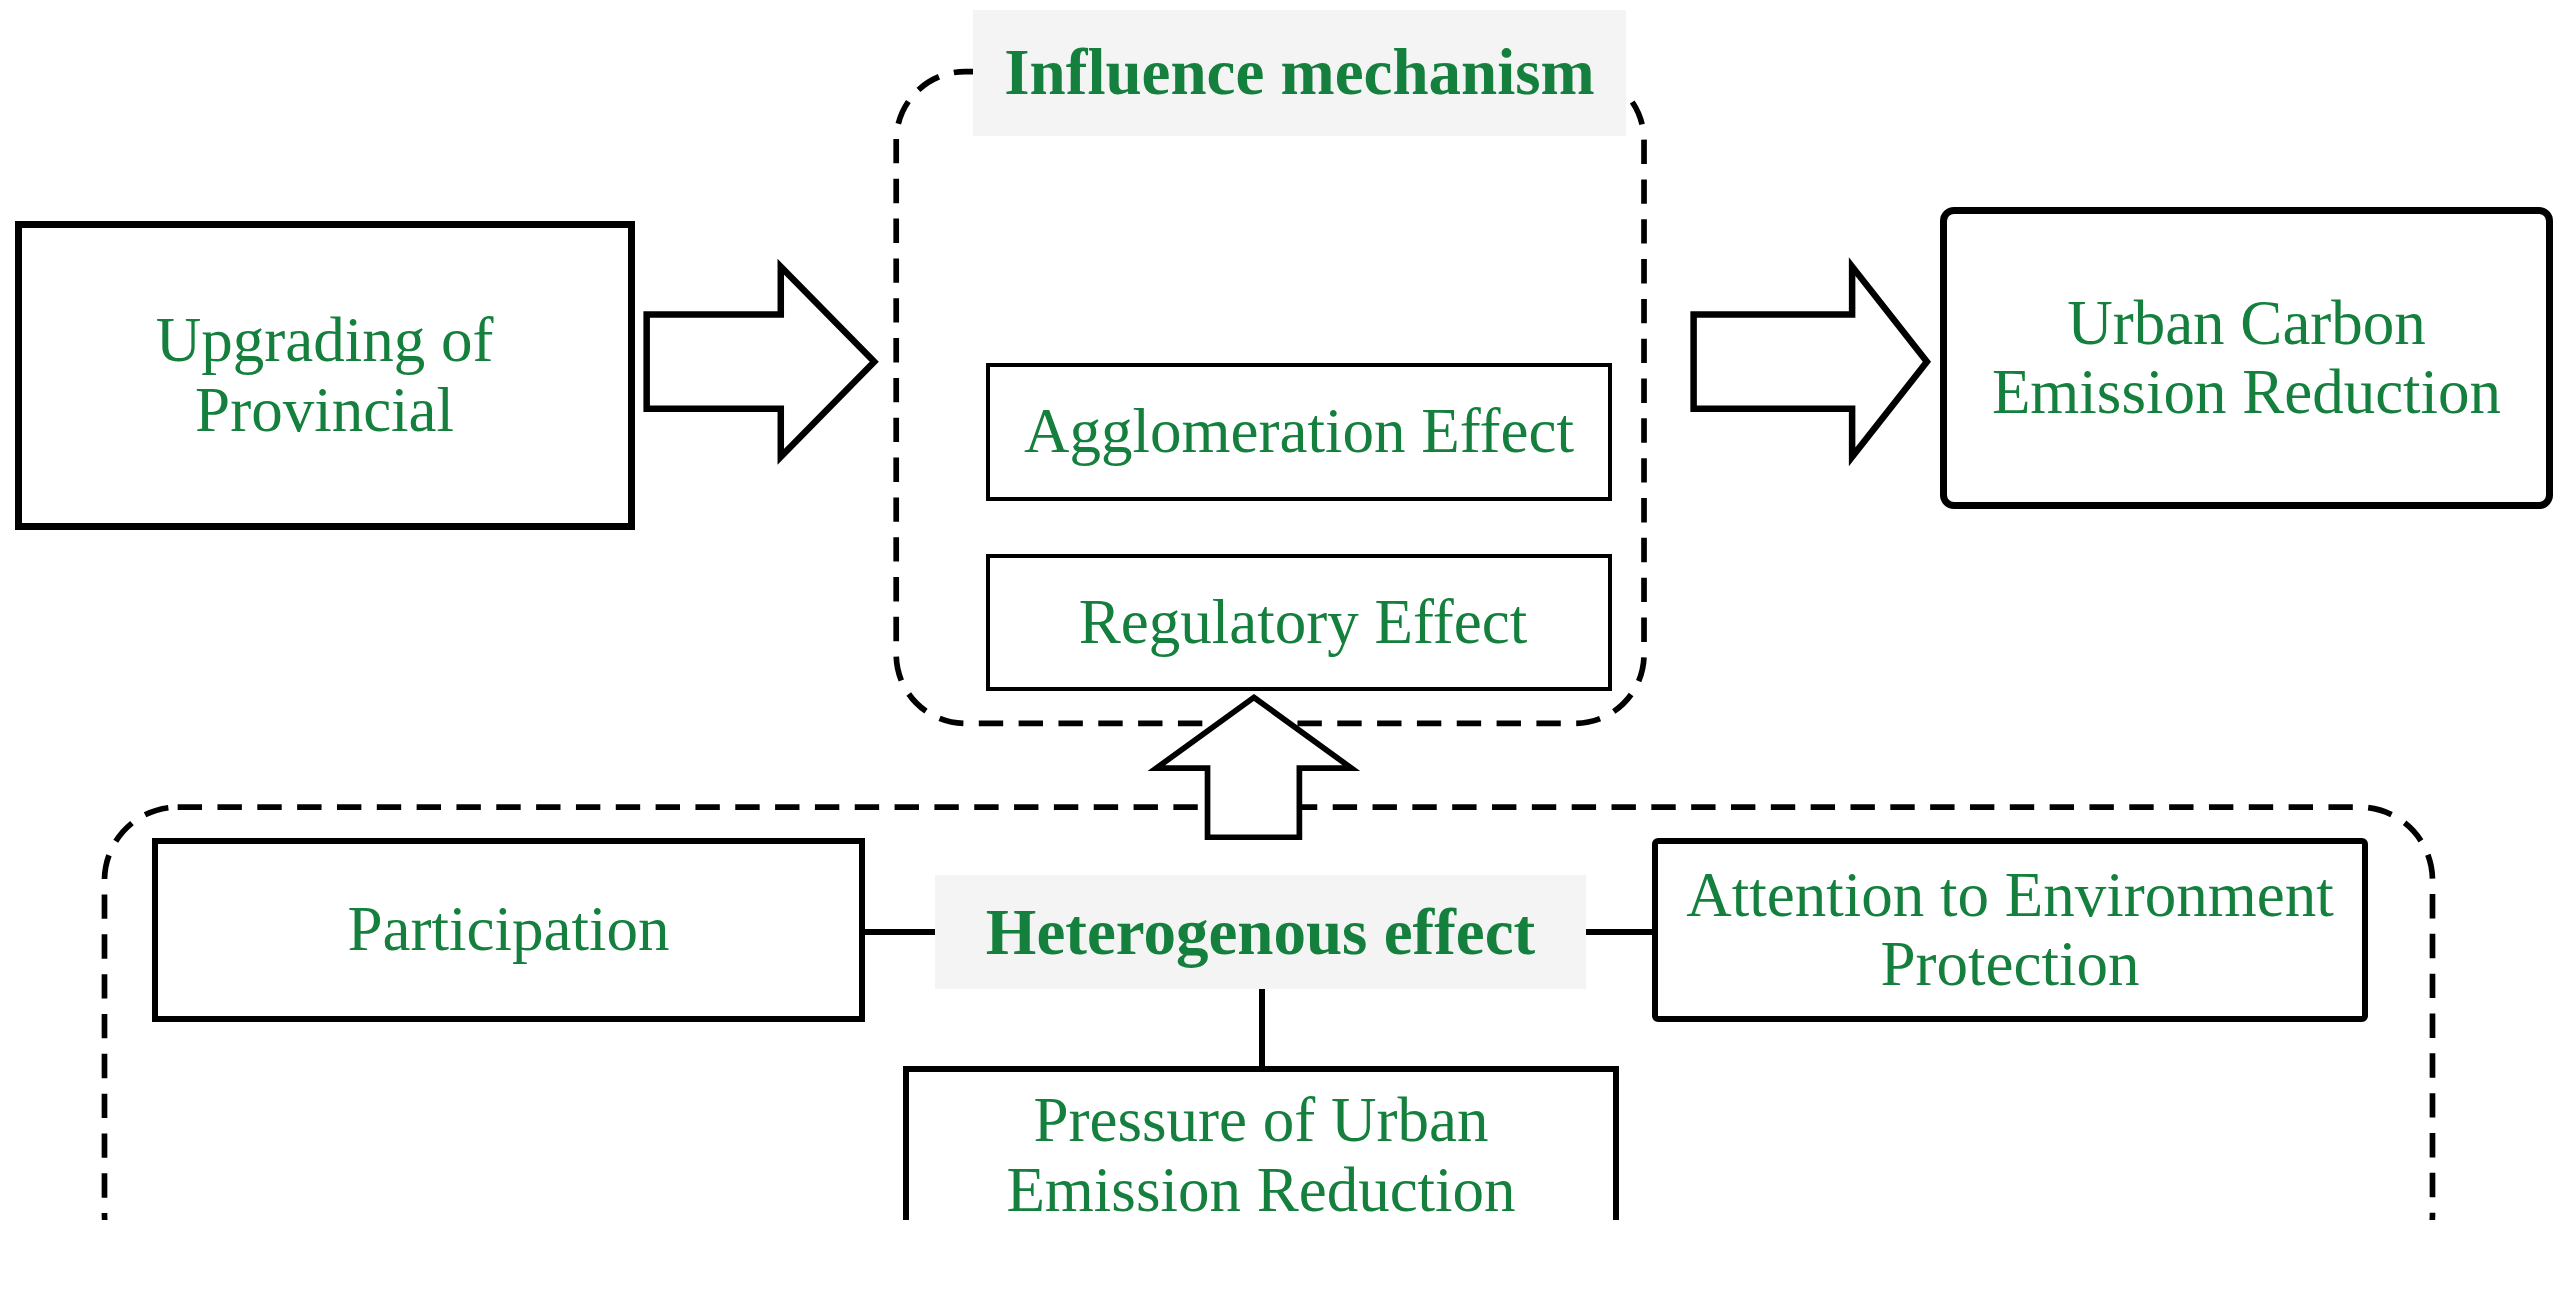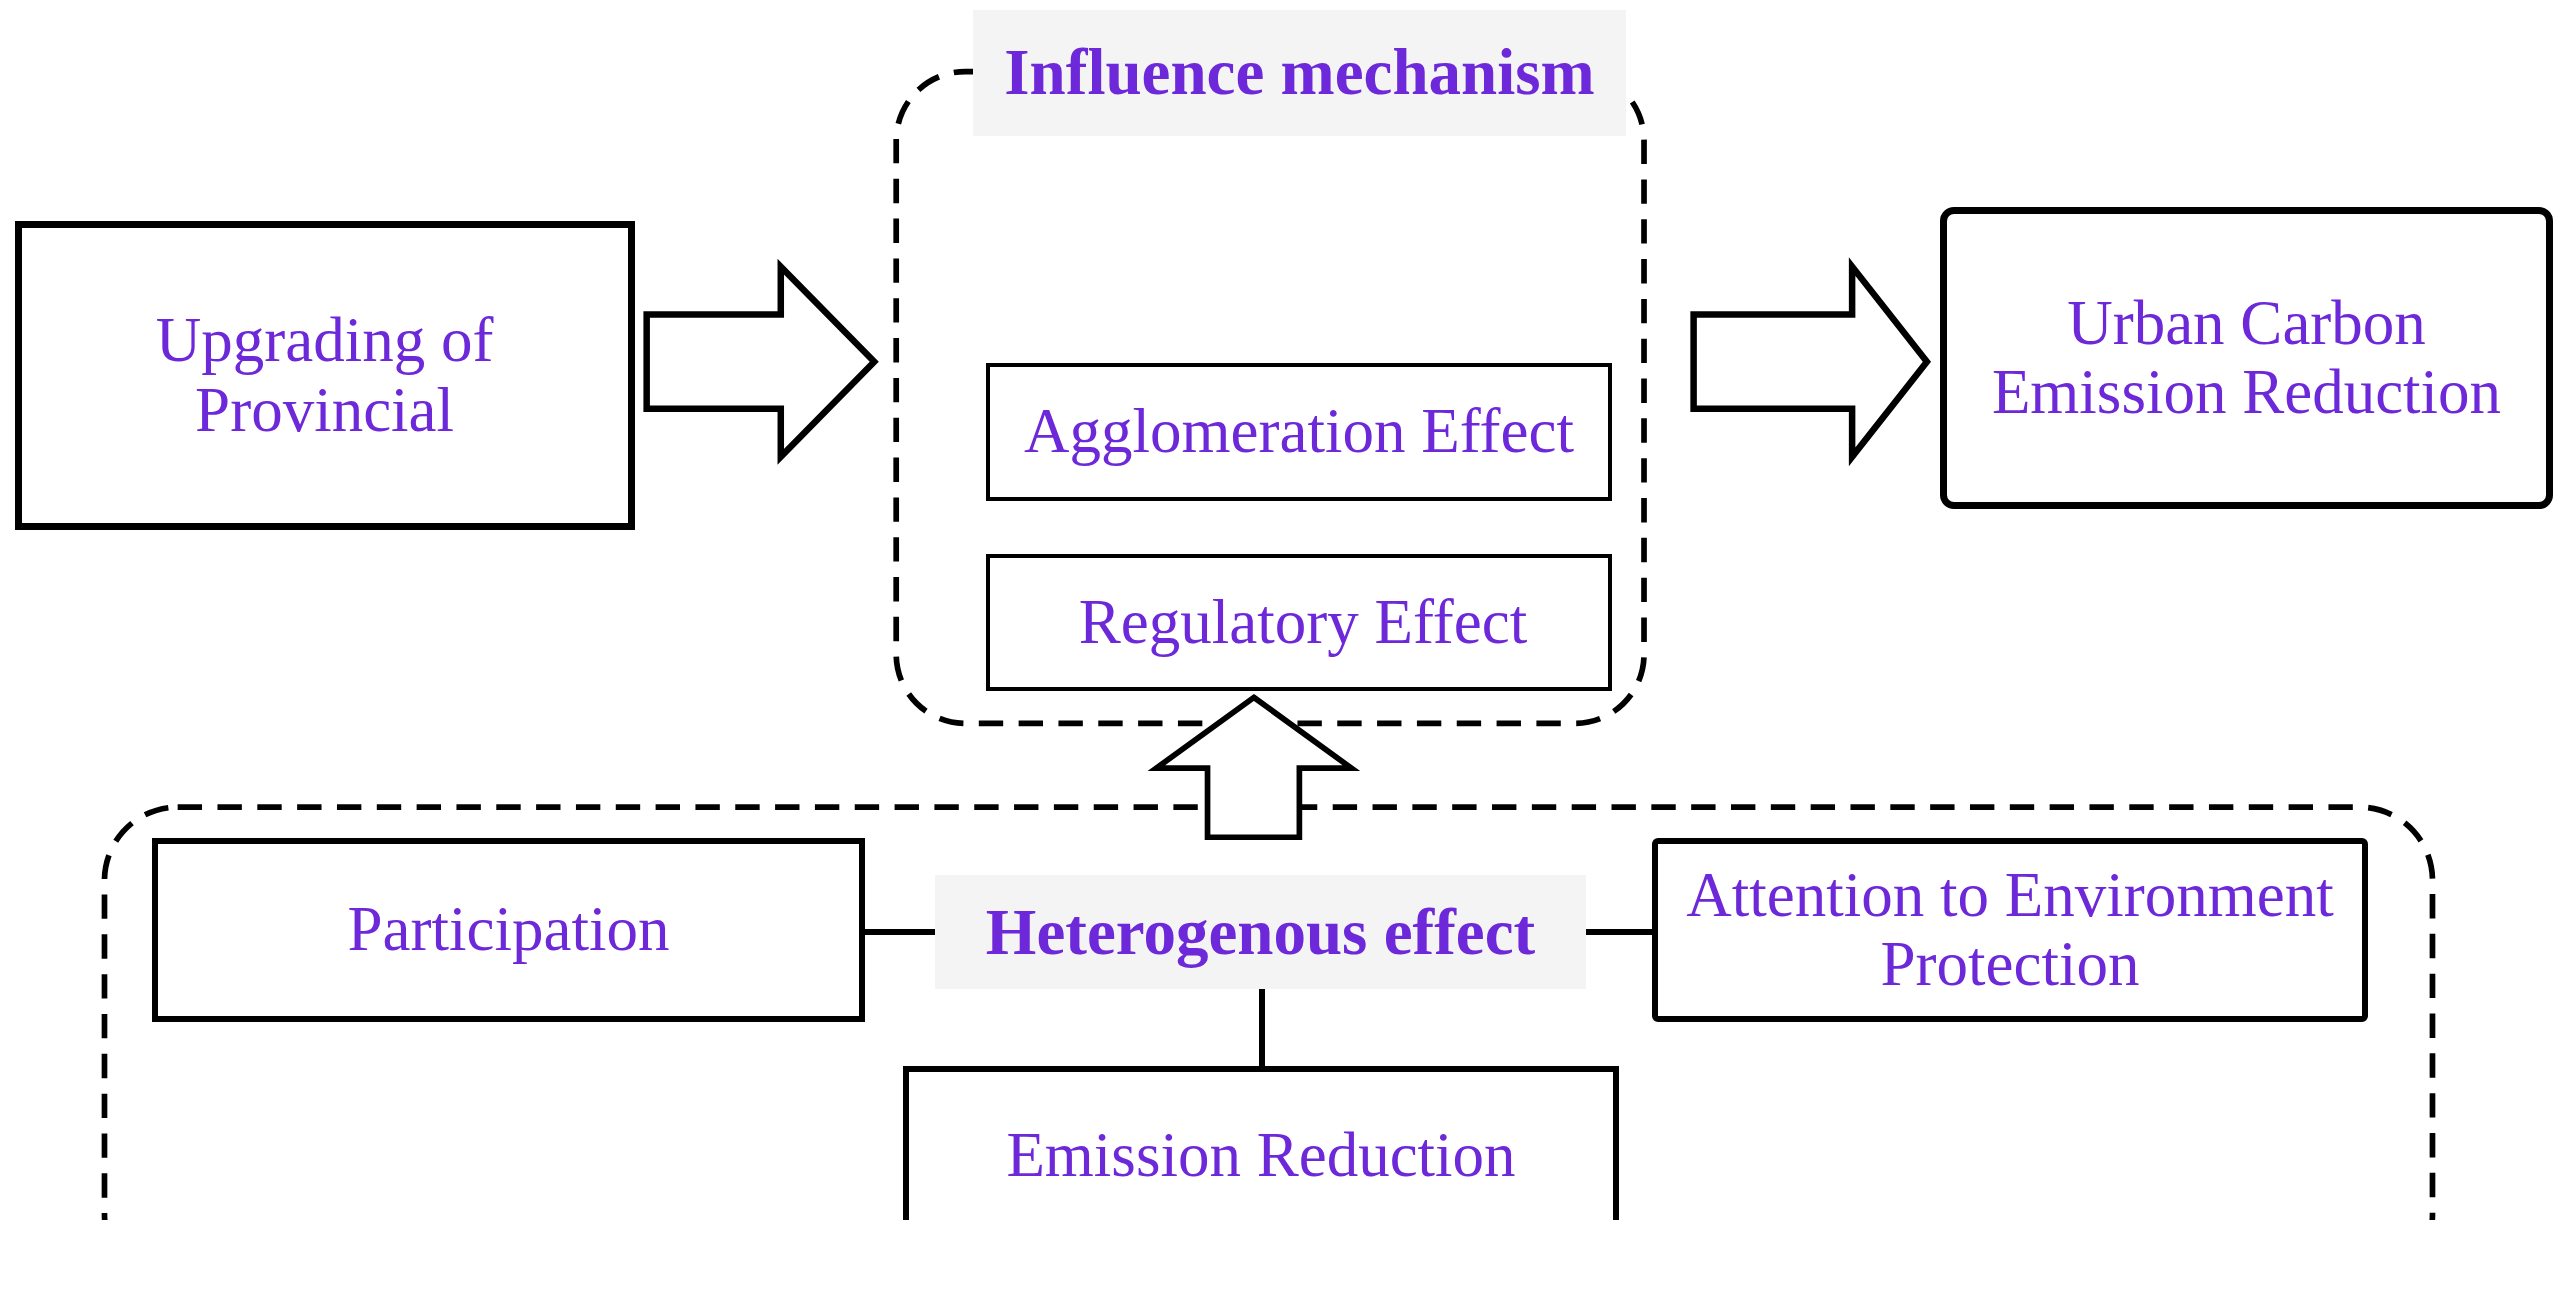--- a/index.html
+++ b/index.html
@@ -6,21 +6,21 @@
     margin: 0;
     padding: 0;
     background: #ffffff;
   }
   .canvas {
     position: relative;
     width: 2576px;
     height: 1220px;
     background: #ffffff;
     font-family: "Liberation Serif", serif;
-    color: #6d28d9;
+    color: #15803d;
     overflow: hidden;
   }
   svg.layer {
     position: absolute;
     left: 0;
     top: 0;
     width: 2576px;
     height: 1316px;
     z-index: 1;
     pointer-events: none;
@@ -111,20 +111,21 @@
   <div class="chip" style="left:935px; top:875px; width:651px; height:114px;">
     <span>Heterogenous effect</span>
   </div>
 
   <div class="box" style="left:1652px; top:838px; width:716px; height:184px; border-width:6.5px;border-radius:6px;">
     <span>Attention to Environment</span>
     <span>Protection</span>
   </div>
 
   <div class="box" style="left:903px; top:1066px; width:716px; height:179px; border-width:6.5px;">
+    <span>Pressure of Urban</span>
     <span>Emission Reduction</span>
   </div>
 
   <div class="conn" style="left:865px; top:929px; width:70px; height:5.7px;"></div>
   <div class="conn" style="left:1586px; top:929px; width:67px; height:5.7px;"></div>
   <div class="conn" style="left:1259px; top:989px; width:5.7px; height:77px;"></div>
 
 </div>
 
 

